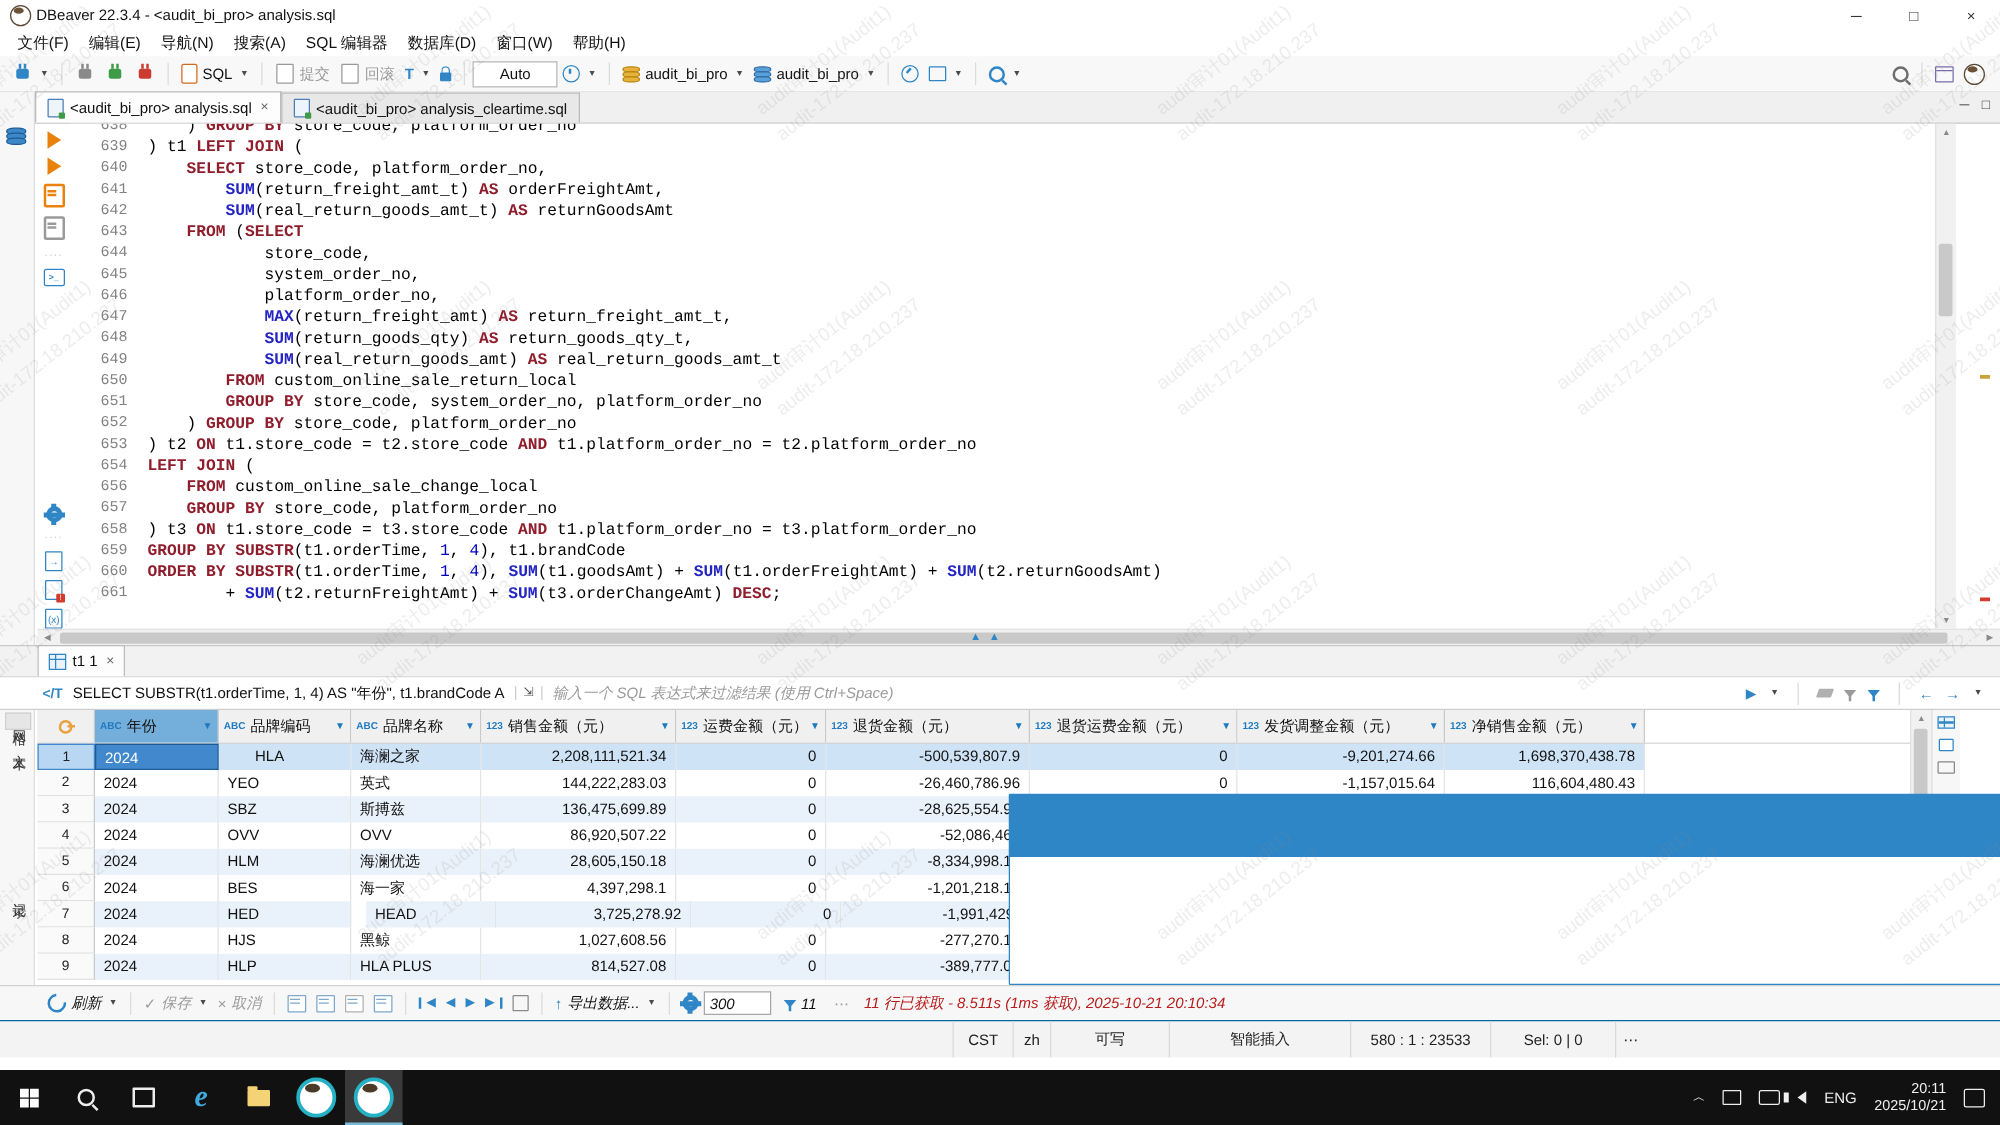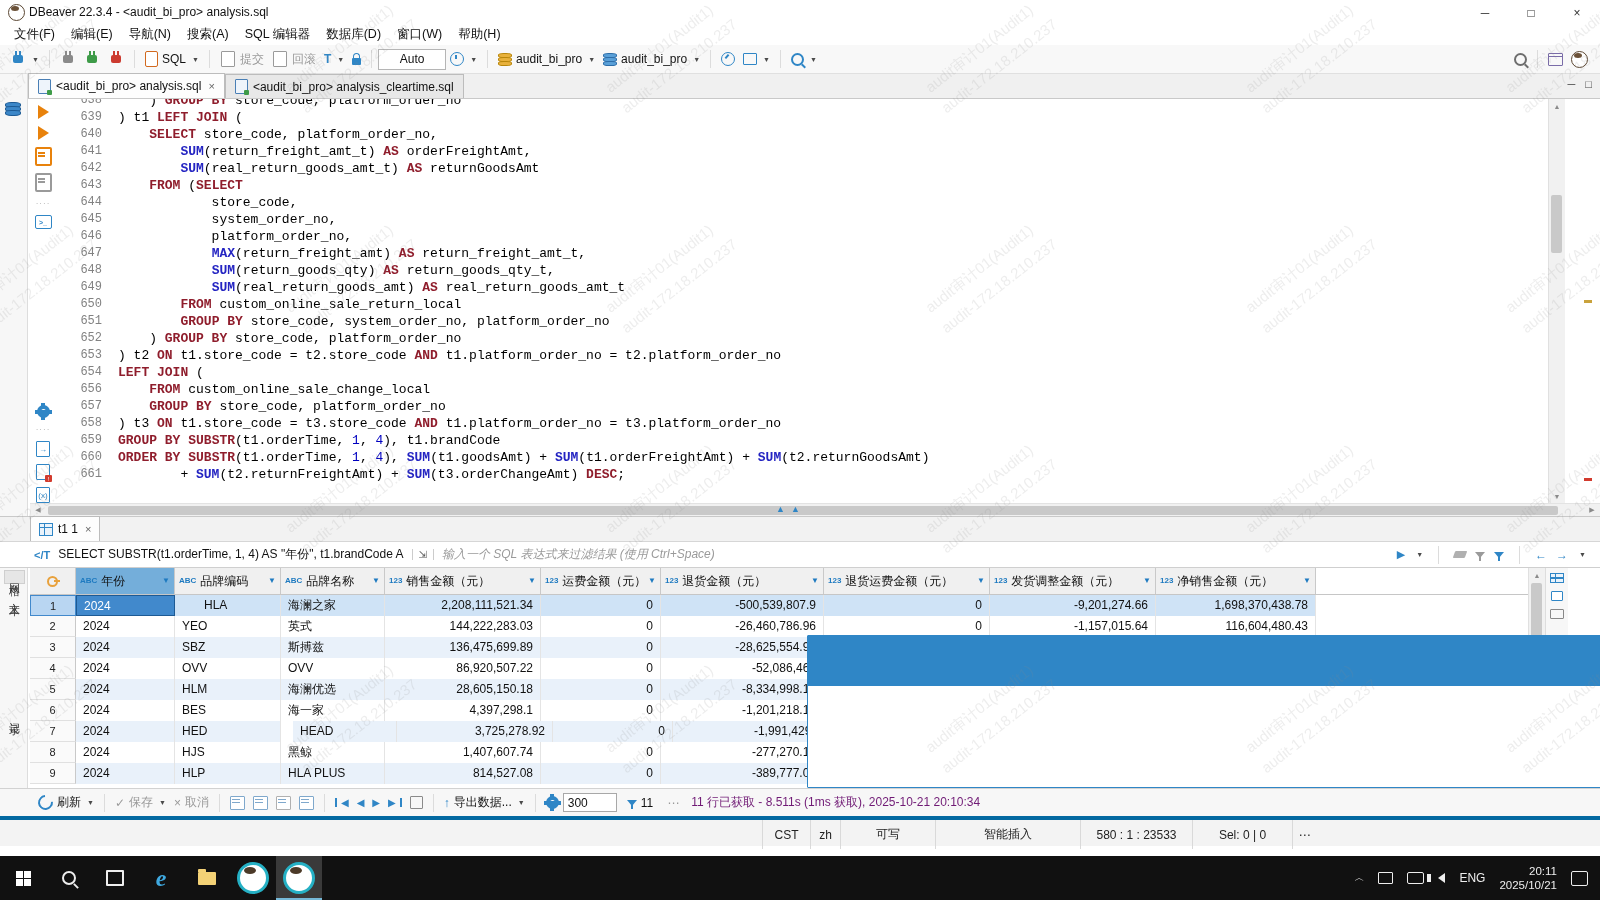--- a/index.html
+++ b/index.html
@@ -156,33 +156,33 @@
   .stripe{background:#e9f1fa;} .rowsel{background:#cfe3f6;}
   .rownum.active{background:#b9d6f2;border:1px solid #4189cc;}
   .selcell{background:#4189cc !important;color:#fff;border:1px solid #1d5a94;}
   .gfill{flex:1;background:#fff;}
   .res-vscroll{left:1528px;top:568px;height:220px;}
   .right-rail{left:1545px;top:568px;width:23px;height:220px;background:#f7f7f7;border-left:1px solid #ddd;
               display:flex;flex-direction:column;align-items:center;gap:8px;padding-top:5px;box-sizing:border-box;}
 
   
   .res-toolbar{left:0;top:788px;width:1600px;height:28px;background:#f7f7f7;border-top:1px solid #d2d2d2;
-               display:flex;align-items:center;font-size:12px;box-sizing:border-box;padding-left:34px;}
+               display:flex;align-items:center;font-size:12px;box-sizing:border-box;padding-left:34px;font-style:italic;}
   .refresh-ic{width:11px;height:11px;border:2px solid #2f86c6;border-radius:50%;border-top-color:transparent;transform:rotate(40deg);}
   .navic{color:#2f86c6;font-size:10px;display:inline-flex;align-items:center;}
   .navbar{display:inline-block;width:2px;height:9px;background:#2f86c6;}
   .editic{width:13px;height:12px;border:1.5px solid #7fa8cc;border-radius:1px;position:relative;background:#fff;}
   .editic:before{content:"";position:absolute;left:1px;top:2px;width:8px;height:1.5px;background:#7fa8cc;box-shadow:0 3px 0 #7fa8cc;}
   .fetch-input{width:44px;height:17px;border:1px solid #a8a8a8;background:#fff;font-size:12px;text-align:left;
                padding:0 4px;display:flex;align-items:center;}
   .focusic{width:11px;height:11px;border:1.5px solid #8a8a8a;border-radius:1px;}
-  .status-text{margin-left:12px;color:#701a75;}
-
-  
-  .statusbar{left:0;top:816px;width:1600px;height:30px;background:#f3f3f3;border-top:4px solid #0369a1;box-sizing:border-box;}
+  .status-text{margin-left:12px;color:#b91c1c;}
+
+  
+  .statusbar{left:0;top:816px;width:1600px;height:30px;background:#f3f3f3;border-top:1px solid #0369a1;box-sizing:border-box;}
   .status-cells{position:absolute;left:762px;top:0;height:29px;display:flex;align-items:center;font-size:12px;color:#222;}
   .scell{height:29px;display:flex;align-items:center;justify-content:center;border-left:1px solid #d9d9d9;box-sizing:border-box;}
 
   
   .taskbar{left:0;top:856px;width:1600px;height:44px;background:#111;display:flex;align-items:center;}
   .tb-ic{width:46px;height:44px;display:flex;align-items:center;justify-content:center;flex:none;}
   .tb-ic.activeapp{background:#3a3a3a;box-shadow:inset 0 -2px 0 #76b9d8;}
   .startic{width:15px;height:15px;display:grid;grid-template-columns:7px 7px;grid-template-rows:7px 7px;gap:1px;}
   .startic i{background:#fff;display:block;}
   .wmag{width:10px;height:10px;border:2px solid #eee;border-radius:50%;position:relative;}
@@ -595,21 +595,21 @@
           <div class="gcell num stripe" style="width: 166px;">0</div>
           <div class="gcell num stripe" style="width: 166px;">-41,754.33</div>
           <div class="gcell num stripe" style="width: 160px;">1,692,094.85</div>
           <div class="gfill"></div>
         </div>
         <div class="grow">
           <div class="rownum" style="width: 46px;">8</div>
           <div class="gcell" style="width: 99px;">2024</div>
           <div class="gcell" style="width: 106px;">HJS</div>
           <div class="gcell" style="width: 104px;">黑鲸</div>
-          <div class="gcell num" style="width: 156px;">1,407,607.74</div>
+          <div class="gcell num" style="width: 156px;">1,027,608.56</div>
           <div class="gcell num" style="width: 120px;">0</div>
           <div class="gcell num" style="width: 163px;">-277,270.12</div>
           <div class="gcell num" style="width: 166px;">0</div>
           <div class="gcell num" style="width: 166px;">307.46</div>
           <div class="gcell num" style="width: 160px;">750,645.9</div>
           <div class="gfill"></div>
         </div>
         <div class="grow">
           <div class="rownum" style="width: 46px;">9</div>
           <div class="gcell stripe" style="width: 99px;">2024</div>

